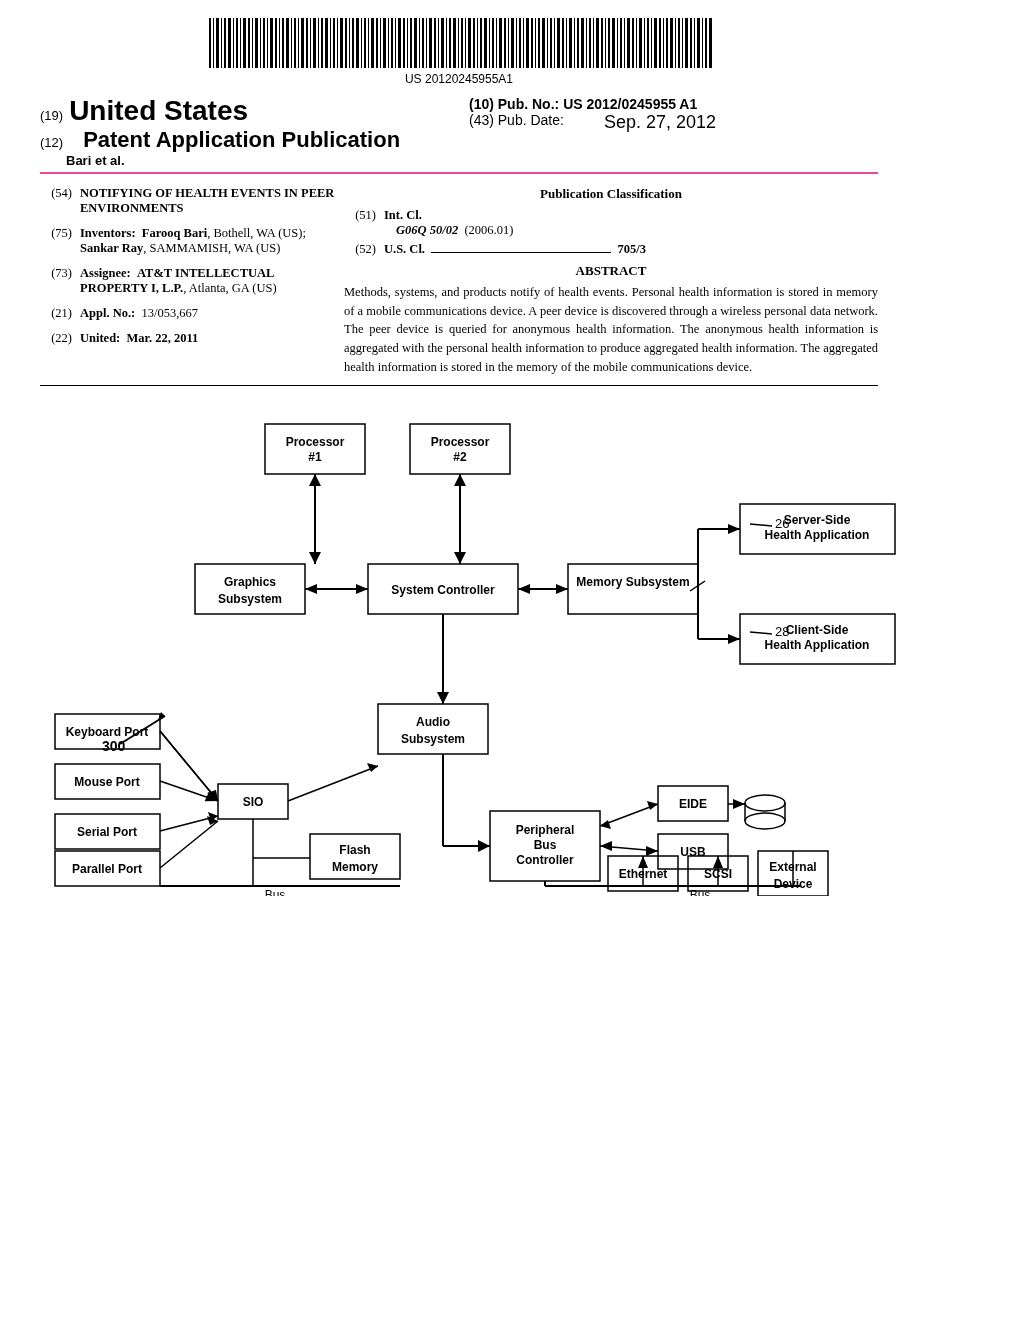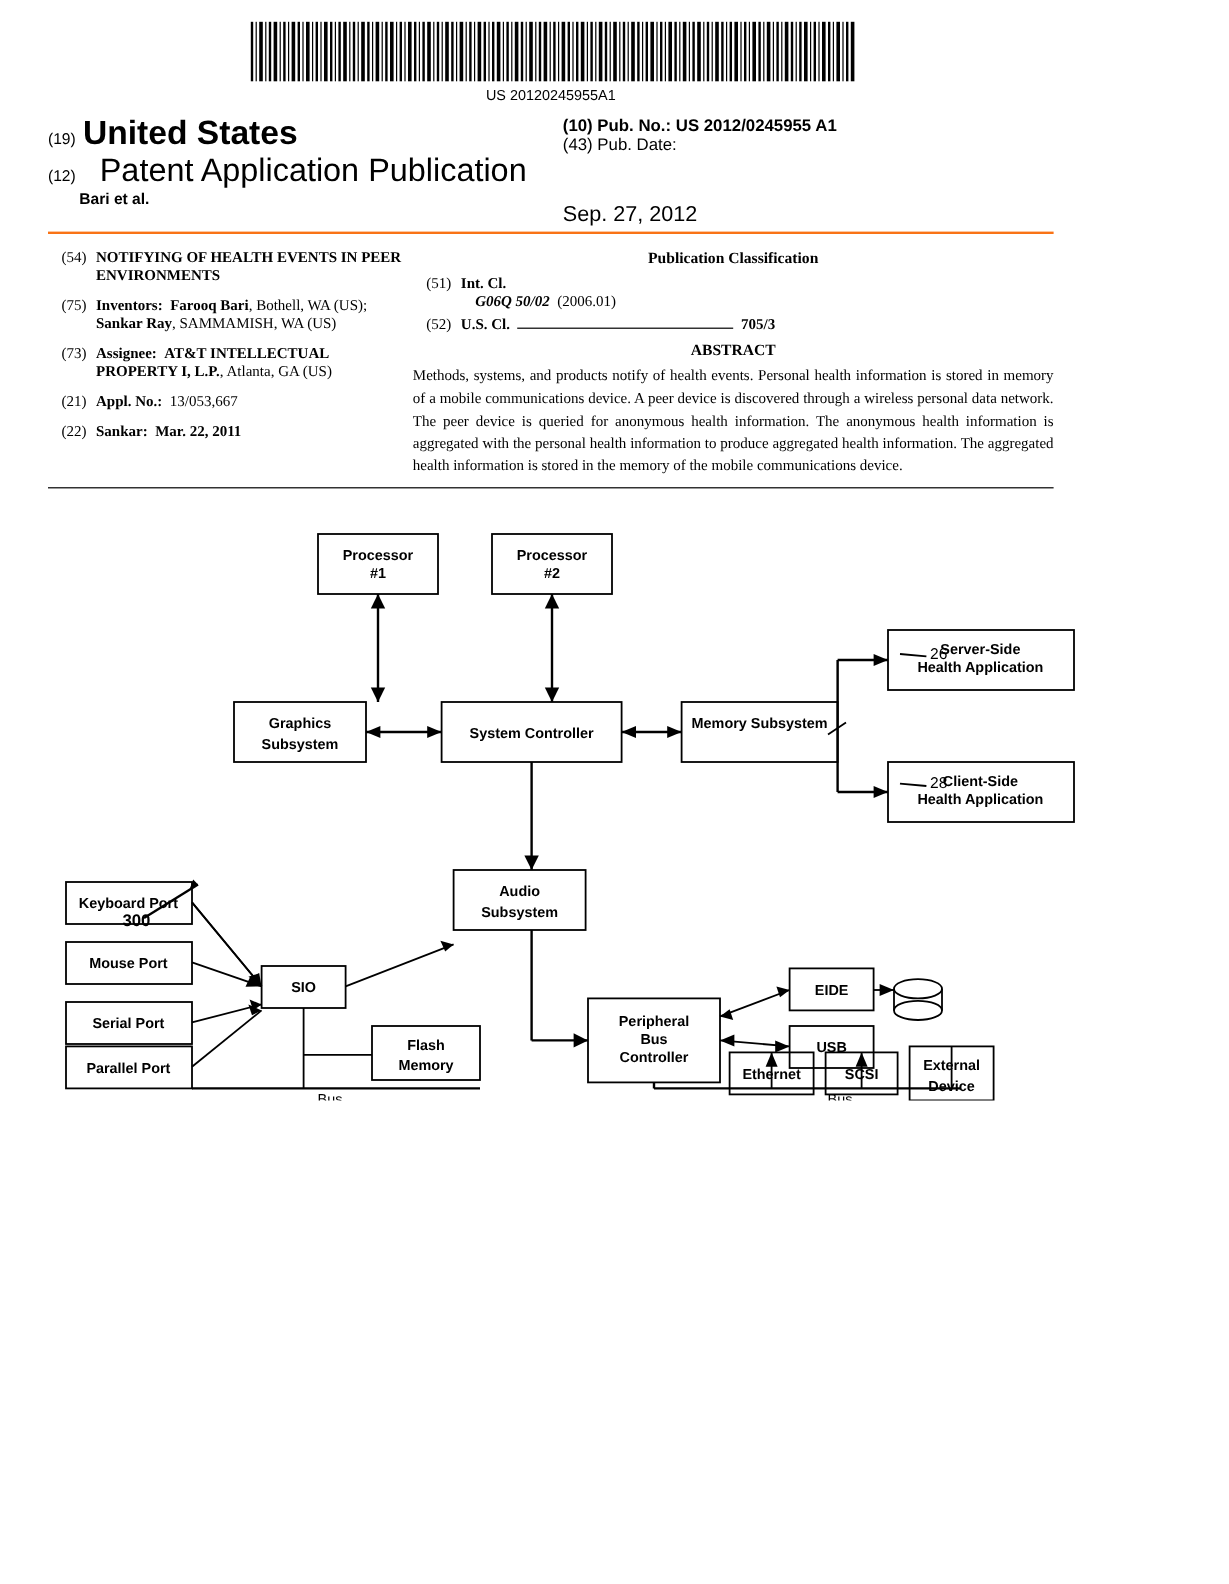--- a/index.html
+++ b/index.html
@@ -37,21 +37,21 @@
 
     
     .header {
       display: flex;
       flex-direction: column;
       padding: 0 40px;
     }
     .header-row1 {
       display: flex;
       align-items: flex-start;
-      border-bottom: 2px solid #f97316;
+      border-bottom: 2px solid #ec4899;
       padding-bottom: 4px;
       margin-bottom: 2px;
     }
     .header-left {
       flex: 1;
     }
     .header-right {
       flex: 1;
       display: flex;
       flex-direction: column;
@@ -59,35 +59,34 @@
       align-items: flex-start;
       padding-left: 20px;
     }
     .patent-title-large {
       font-size: 28px;
       font-weight: bold;
       font-family: Arial, sans-serif;
       line-height: 1.1;
     }
     .patent-subtitle {
-      font-size: 27px;
-      font-weight: normal;
+      font-size: 22px;
+      font-weight: bold;
       font-family: Arial, sans-serif;
     }
     .pub-no-line {
       font-size: 14px;
       font-family: Arial, sans-serif;
       font-weight: bold;
     }
     .pub-date-line {
       font-size: 14px;
       font-family: Arial, sans-serif;
       display: flex;
       gap: 40px;
-      flex-direction: column;
     }
     .pub-date-label {
       font-weight: normal;
     }
     .pub-date-value {
       font-size: 18px;
       font-weight: normal;
     }
 
     
@@ -365,21 +364,21 @@
         <span class="section-num">(21)</span>
         <span class="section-content">
           <span style="font-weight:bold;">Appl. No.:</span>&nbsp;
           <span>13/053,667</span>
         </span>
       </div>
 
       <div class="section-item">
         <span class="section-num">(22)</span>
         <span class="section-content">
-          <span style="font-weight:bold;">Sankar:</span>&nbsp;
+          <span style="font-weight:bold;">United:</span>&nbsp;
           <span style="font-weight:bold;">Mar. 22, 2011</span>
         </span>
       </div>
     </div>
 
     <div class="right-col">
       <div class="pub-classification">
         <span style="font-weight:bold;">Publication Classification</span>
       </div>
 

